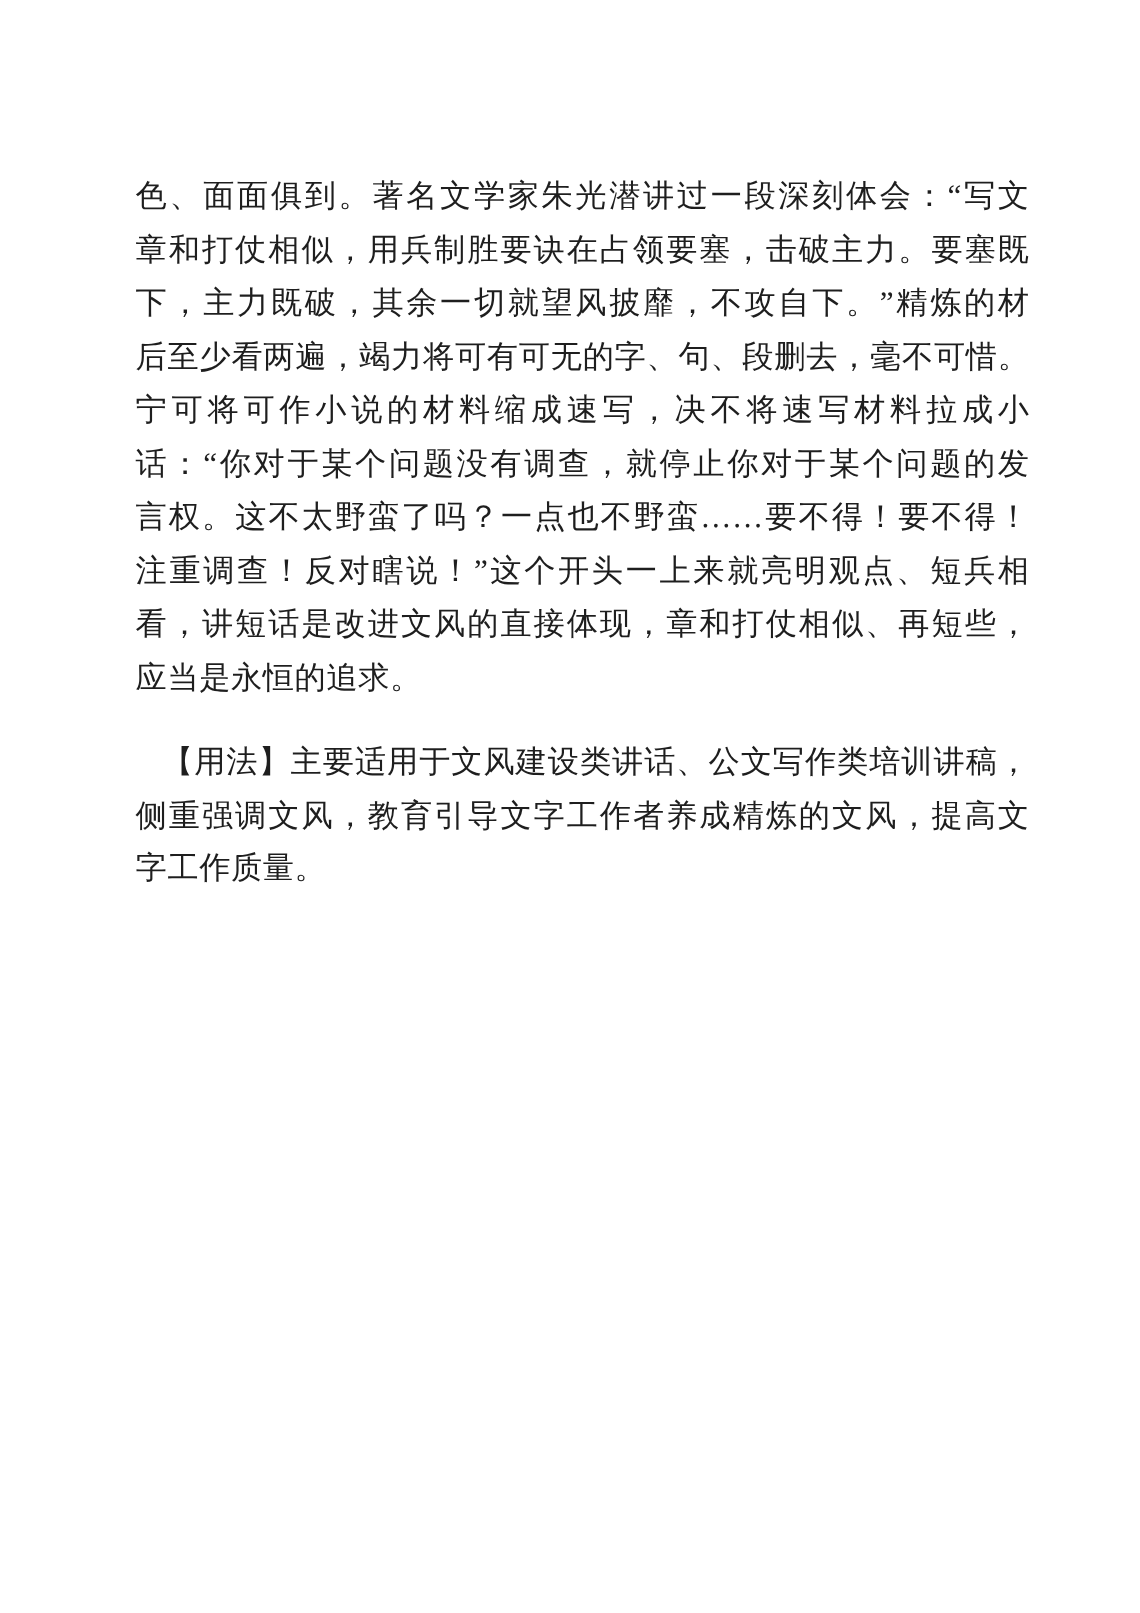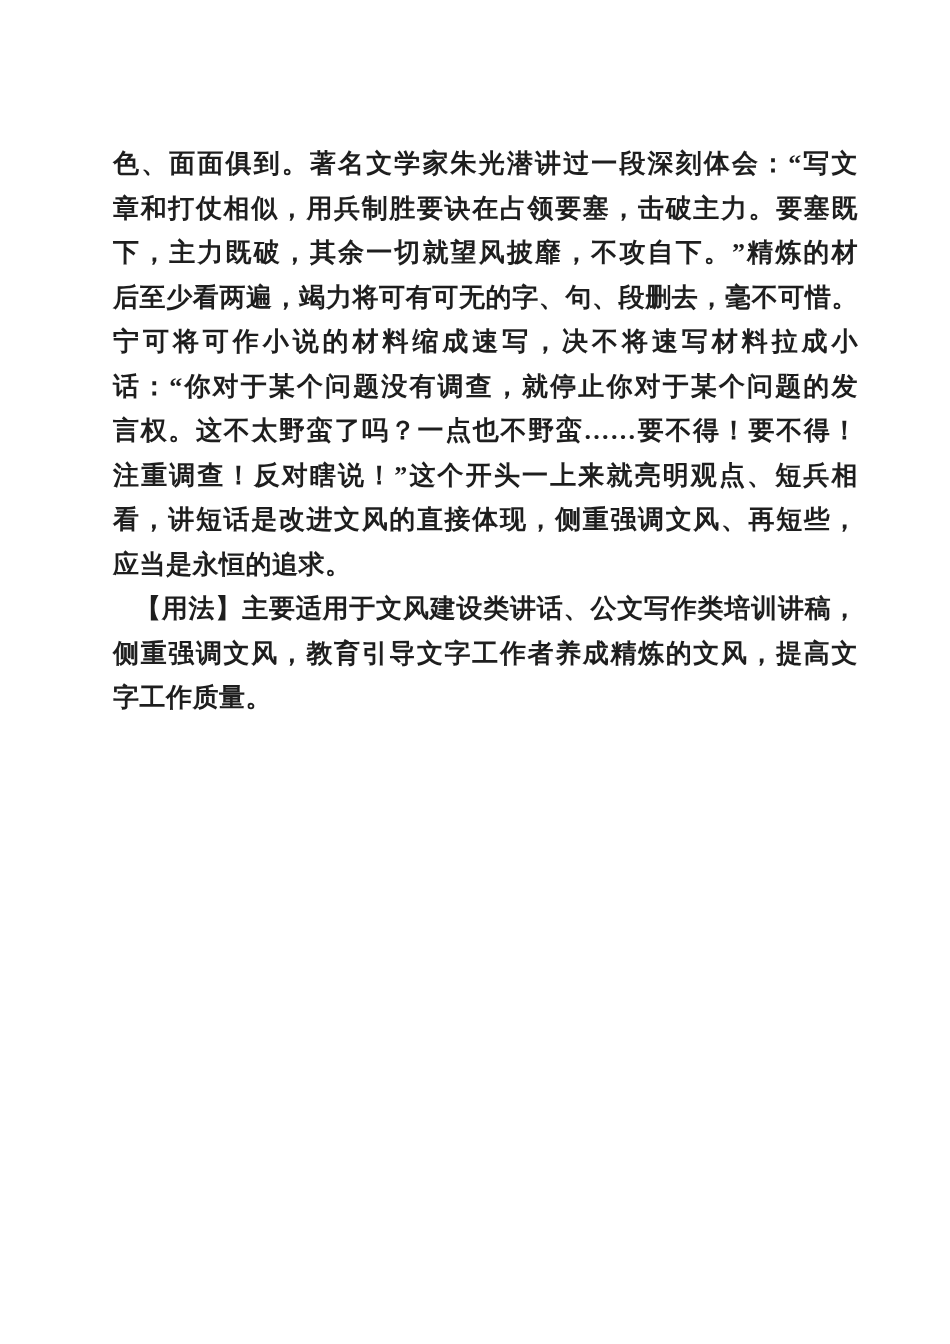--- a/index.html
+++ b/index.html
@@ -23,43 +23,44 @@
   }
   .line {
     font-size: 26px;
     line-height: 44.5px;
     color: #1e1e1e;
     text-align: justify;
     text-align-last: justify;
     text-justify: inter-ideograph;
     white-space: normal;
     letter-spacing: 0.5px;
-    font-weight: 700;
+    font-weight: 400;
   }
   .line.last {
     text-align-last: left;
   }
   .line.indent {
     text-indent: 22px;
+    margin-top: 26px;
   }
 </style>
 </head>
 <body>
 
 <div class="page">
   <div class="paragraph">
     <div class="line">色、面面俱到。著名文学家朱光潜讲过一段深刻体会：“写文</div>
     <div class="line">章和打仗相似，用兵制胜要诀在占领要塞，击破主力。要塞既</div>
     <div class="line">下，主力既破，其余一切就望风披靡，不攻自下。”精炼的材</div>
     <div class="line">后至少看两遍，竭力将可有可无的字、句、段删去，毫不可惜。</div>
     <div class="line">宁可将可作小说的材料缩成速写，决不将速写材料拉成小</div>
     <div class="line">话：“你对于某个问题没有调查，就停止你对于某个问题的发</div>
     <div class="line">言权。这不太野蛮了吗？一点也不野蛮……要不得！要不得！</div>
     <div class="line">注重调查！反对瞎说！”这个开头一上来就亮明观点、短兵相</div>
-    <div class="line">看，讲短话是改进文风的直接体现，侧重强调文风、再短些，</div>
+    <div class="line">看，讲短话是改进文风的直接体现，章和打仗相似、再短些，</div>
     <div class="line last">应当是永恒的追求。</div>
   </div>
   <div class="paragraph">
     <div class="line indent">【用法】主要适用于文风建设类讲话、公文写作类培训讲稿，</div>
     <div class="line">侧重强调文风，教育引导文字工作者养成精炼的文风，提高文</div>
     <div class="line last">字工作质量。</div>
   </div>
 </div>
 
 </body></html>

